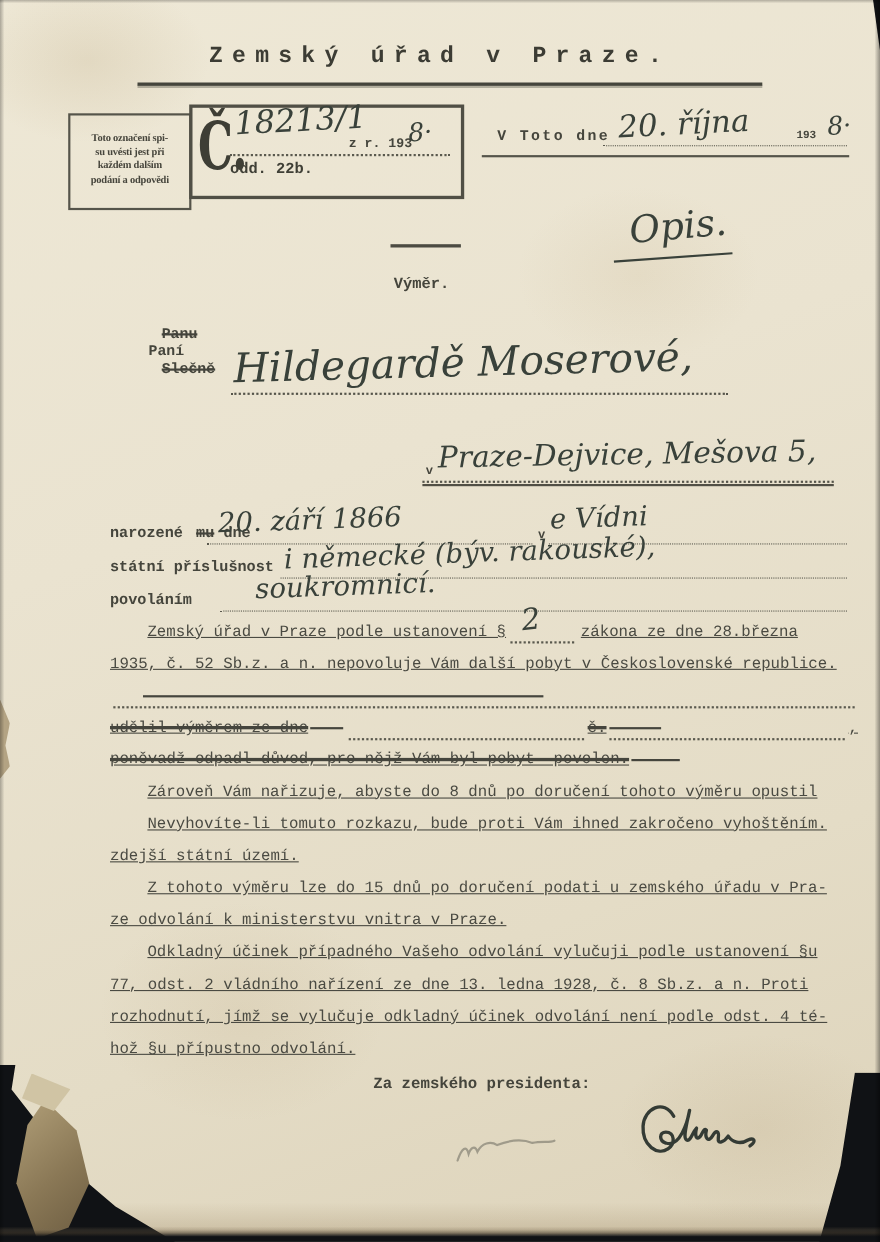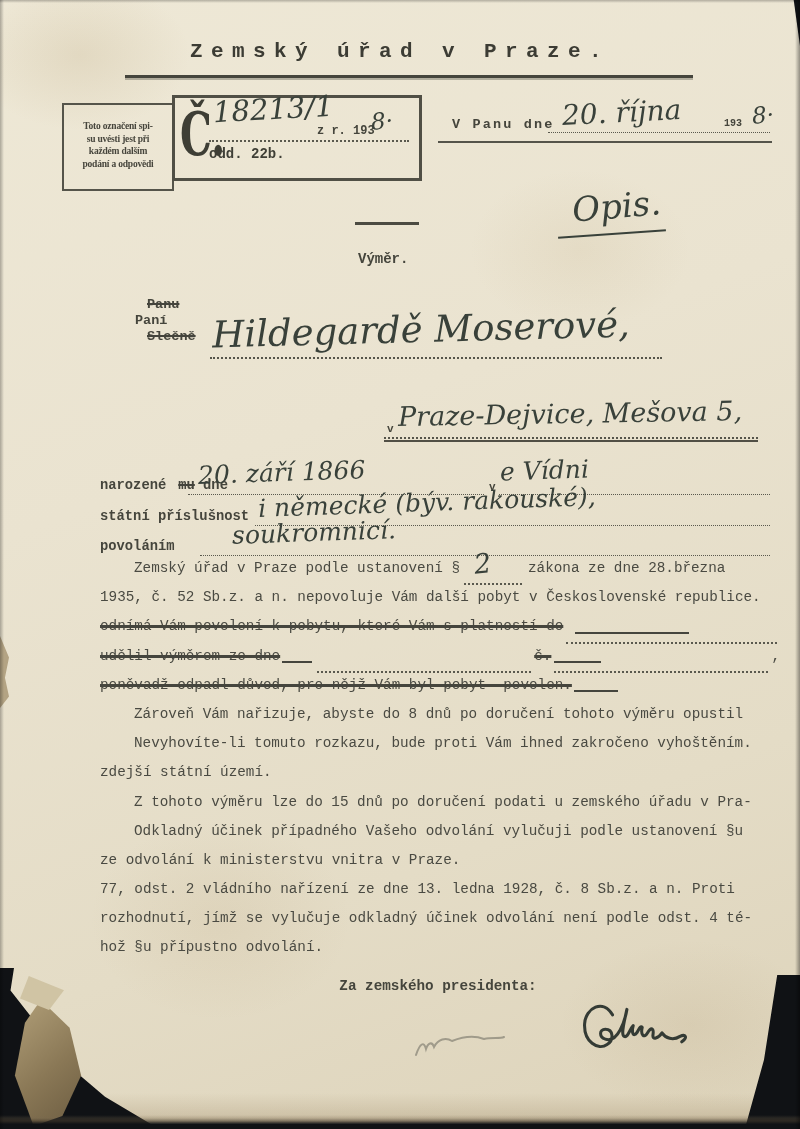--- a/index.html
+++ b/index.html
@@ -55,21 +55,21 @@
   .addr-v{position:absolute;left:387px;top:423px;font-size:11px;font-weight:700;color:#45453c;}
   .addr-hw{position:absolute;left:398px;top:398px;font-size:27px;transform:rotate(-1deg);}
   .addr-rule{position:absolute;left:384px;top:437px;width:374px;border-bottom:2px dotted #55544a;
              box-shadow:0 3px 0 #514f45;}
 
   .flabel{position:absolute;font-size:13.8px;font-weight:700;color:#45453c;white-space:pre;}
   .frule{position:absolute;border-bottom:1.5px dotted #5a594e;}
   .fhw{position:absolute;font-size:25px;}
 
   .bodytext{position:absolute;left:100px;top:560px;width:680px;font-size:14.3px;color:#4a4a42;}
-  .bline{height:29.2px;white-space:pre;display:flex;align-items:flex-start;}
+  .bline{height:29.2px;white-space:pre;display:flex;align-items:center;text-decoration:underline;}
   .bline>span{white-space:pre;}
   .indent{padding-left:34px;}
   .blank{display:inline-block;width:58px;border-bottom:2px dotted #5a594e;position:relative;height:3px;align-self:flex-end;margin:0 6px 4px 4px;}
   .hw2{position:absolute;left:10px;top:-32px;font-size:27px;transform:rotate(-6deg);}
   .dotfill{flex:1;border-bottom:2px dotted #5a594e;height:3px;align-self:flex-end;margin:0 3px 4px 3px;position:relative;}
   .dotfill.halfstrike::after{content:"";position:absolute;left:4%;right:42%;top:-7px;border-top:2.5px solid #45453d;}
   .dotfill.tinystrike::after{content:"";position:absolute;left:0;right:78%;top:-7px;border-top:2.5px solid #45453d;}
   .dashstrike{display:inline-block;width:30px;border-top:2.5px solid #45453d;align-self:center;margin:0 2px;}
   .struck2{text-decoration:line-through;text-decoration-thickness:2.5px;text-decoration-color:#45453d;}
 
@@ -122,21 +122,21 @@
 
     <div class="filebox">
       <div class="cglyph">Č.</div>
       <div class="filenum hw">18213/1</div>
       <div class="filedots"></div>
       <div class="fileyear mono">z r. 193</div>
       <div class="fileyearhw hw">8·</div>
       <div class="filedept mono">odd. 22b.</div>
     </div>
 
-    <div class="dateline-label mono">V Panu dne</div>
+    <div class="dateline-label mono">V Toto dne</div>
     <div class="dateline-dots"></div>
     <div class="datehw hw">20. října</div>
     <div class="dateyear mono">193</div>
     <div class="dateyearhw hw">8·</div>
     <div class="date-rule"></div>
 
     <div class="subject">Výměr.</div>
     <div class="subject-rule"></div>
     <div class="opis hw">Opis.</div>
     <div class="opis-rule"></div>
@@ -163,29 +163,29 @@
     <div class="fhw hw" style="left:258px;top:488px;transform:rotate(-2deg);">i německé (býv. rakouské),</div>
     <div class="frule" style="left:255px;top:509px;width:515px;height:16px;"></div>
 
     <div class="flabel" style="left:100px;top:539px;">povoláním</div>
     <div class="fhw hw" style="left:232px;top:518px;transform:rotate(-2deg);">soukromnicí.</div>
     <div class="frule" style="left:200px;top:539px;width:570px;height:16px;"></div>
 
     <div class="bodytext">
       <div class="bline indent"><span>Zemský úřad v Praze podle ustanovení §</span><span class="blank"><span class="hw2 hw">2</span></span><span>zákona ze dne 28.března</span></div>
       <div class="bline"><span>1935, č. 52 Sb.z. a n. nepovoluje Vám další pobyt v Československé republice.</span></div>
-      <div class="bline"><span class="struck2">odnímá Vám povolení k pobytu, které Vám s platností do</span><span class="dotfill halfstrike"></span></div>
+      <div class="bline"><span class="dotfill halfstrike"></span></div>
       <div class="bline"><span class="struck2">udělil výměrem ze dne</span><span class="dashstrike"></span><span class="dotfill"></span><span class="struck2">č.</span><span class="dotfill tinystrike"></span><span>,</span></div>
       <div class="bline"><span class="struck2">poněvadž odpadl důvod, pro nějž Vám byl pobyt  povolen.</span><span class="dashstrike" style="width:44px;"></span></div>
       <div class="bline indent"><span>Zároveň Vám nařizuje, abyste do 8 dnů po doručení tohoto výměru opustil</span></div>
       <div class="bline indent"><span>Nevyhovíte-li tomuto rozkazu, bude proti Vám ihned zakročeno vyhoštěním.</span></div>
       <div class="bline"><span>zdejší státní území.</span></div>
       <div class="bline indent"><span>Z tohoto výměru lze do 15 dnů po doručení podati u zemského úřadu v Pra-</span></div>
+      <div class="bline"><span>ze odvolání k ministerstvu vnitra v Praze.</span></div>
       <div class="bline indent"><span>Odkladný účinek případného Vašeho odvolání vylučuji podle ustanovení §u</span></div>
-      <div class="bline"><span>ze odvolání k ministerstvu vnitra v Praze.</span></div>
       <div class="bline"><span>77, odst. 2 vládního nařízení ze dne 13. ledna 1928, č. 8 Sb.z. a n. Proti</span></div>
       <div class="bline"><span>rozhodnutí, jímž se vylučuje odkladný účinek odvolání není podle odst. 4 té-</span></div>
       <div class="bline"><span>hož §u přípustno odvolání.</span></div>
     </div>
 
     <div class="closing mono">Za zemského presidenta:</div>
 
     <div class="sig">
       <svg width="120" height="72" viewBox="0 0 130 80">
         <path d="M40,22 C30,4 10,14 9,32 C8,52 24,62 34,55 C42,50 41,38 32,38 C25,38 25,47 32,49 C46,54 54,28 56,16 C53,30 49,44 53,46 C57,48 59,38 63,34 C61,42 63,47 67,42 C69,39 71,33 73,36 C71,44 75,49 79,42 C83,35 86,37 85,44 C84,51 91,48 95,42 C99,48 107,51 115,46 C121,43 124,47 117,52" stroke="#343b35" stroke-width="3.4" fill="none" stroke-linecap="round" stroke-linejoin="round"></path>

